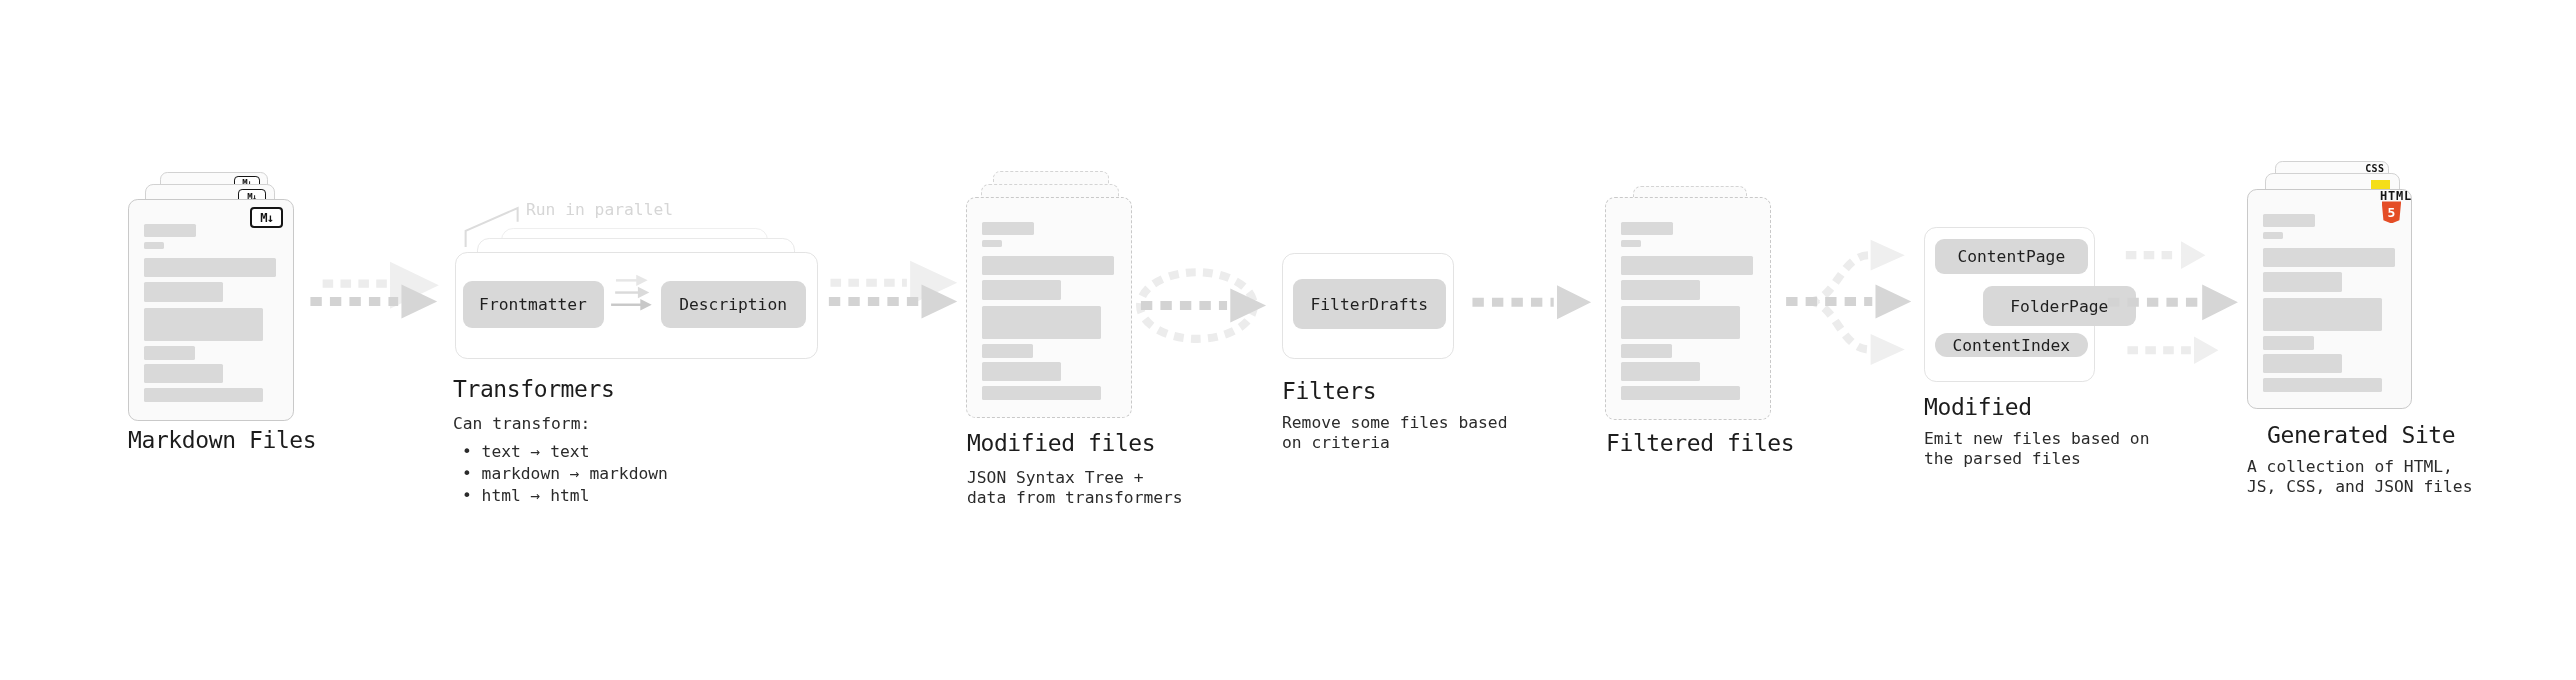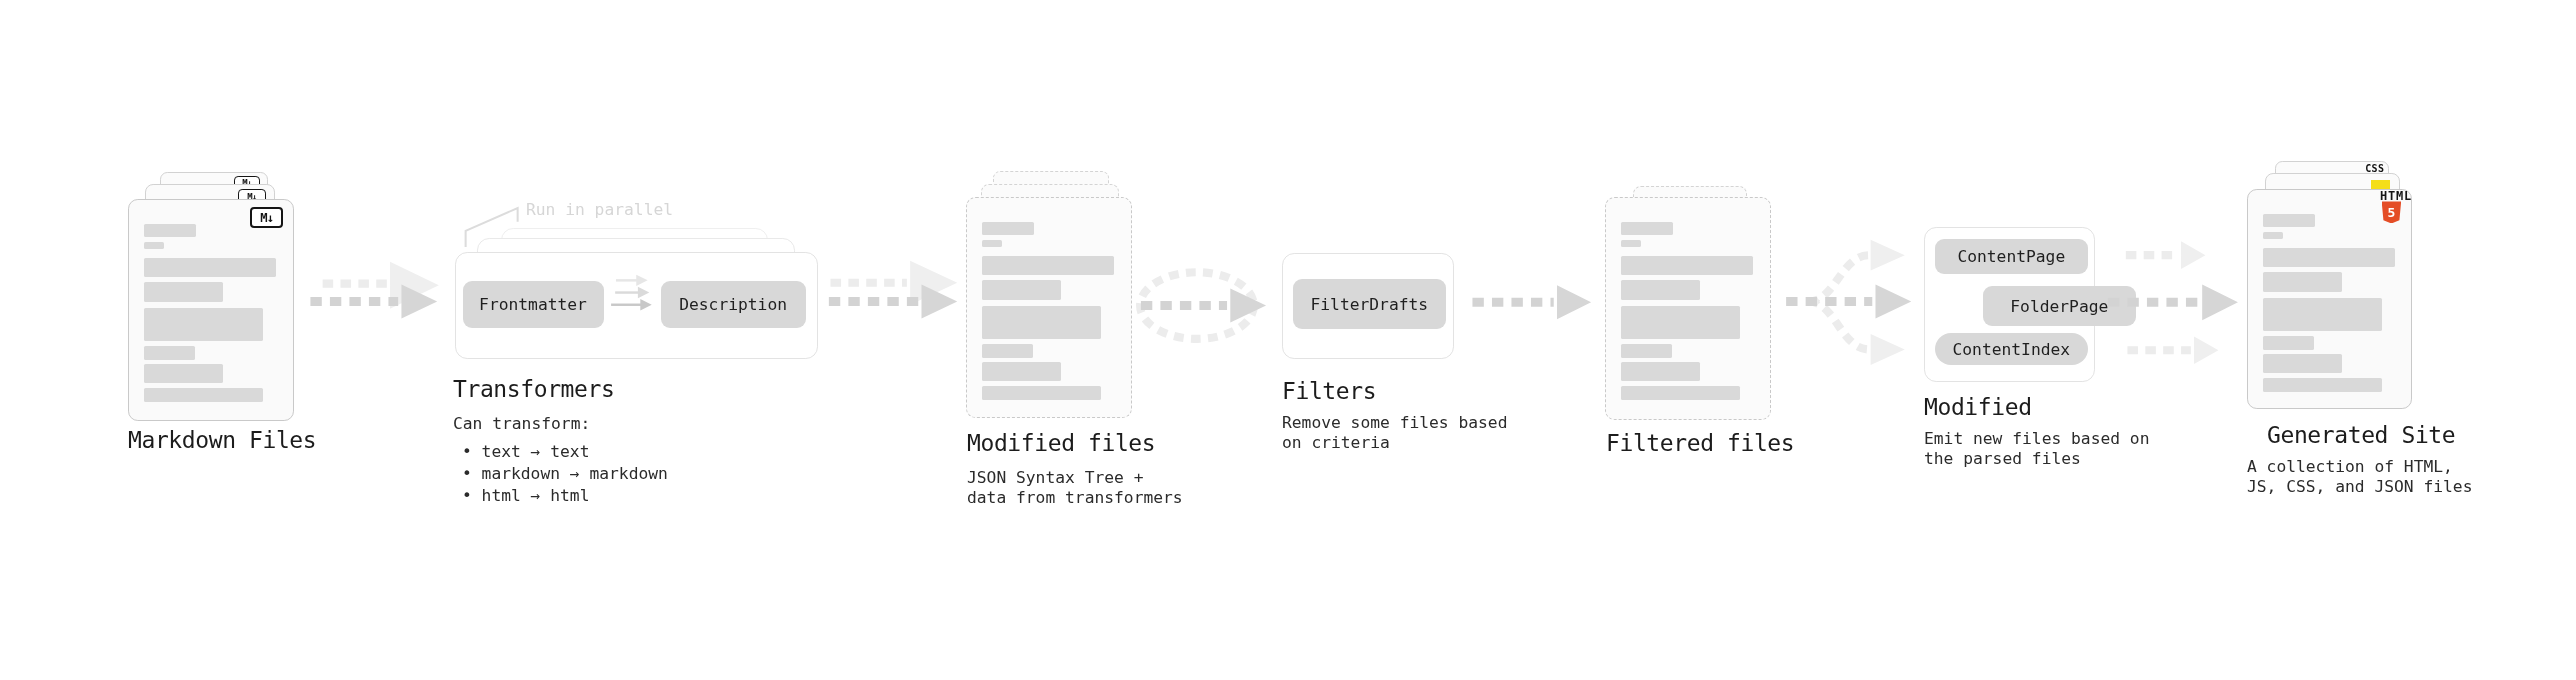--- a/index.html
+++ b/index.html
@@ -156,21 +156,21 @@
           <div class="bar b8"></div>
       </div>
     </div>
     <div class="sec-title" style="left:1606px;top:429px;">Filtered files</div>
   </div>
 
   <div>
     <div class="layer" style="left:1924px;top:227px;width:171px;height:155px;">
       <div class="node-btn" style="left:9.8px;top:11.4px;width:153px;height:35px;">ContentPage</div>
       <div class="node-btn" style="left:9.8px;top:58px;width:153px;height:40px;margin-left:48px;">FolderPage</div>
-      <div class="node-btn" style="left:9.8px;top:105px;width:153px;height:32px;border-radius:16px;">ContentIndex</div>
+      <div class="node-btn" style="left:9.8px;top:105px;width:153px;height:24px;border-radius:16px;">ContentIndex</div>
     </div>
     <div class="sec-title" style="left:1924px;top:393px;">Modified</div>
     <div class="sec-desc" style="left:1924px;top:429px;">Emit new files based on
 the parsed files</div>
   </div>
 
   <div>
     <div class="doc back" style="left:2275px;top:161px;width:114px;height:85px;border-radius:7.3px;">
       <div class="cssbadge">
         <div class="word">CSS</div>

